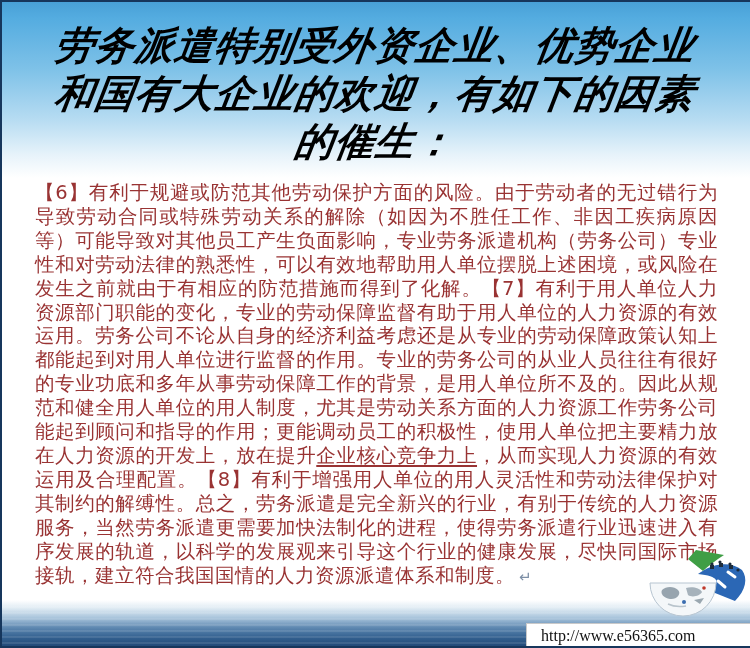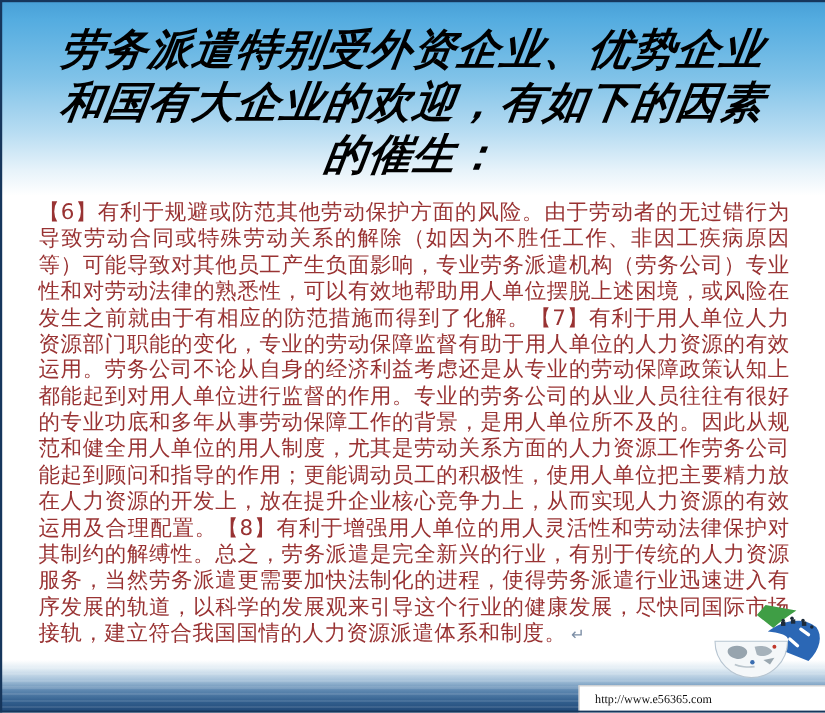--- a/index.html
+++ b/index.html
@@ -41,20 +41,21 @@
   .body-text{
     position:absolute;top:181px;left:35px;right:32px;
     z-index:5;
     font-size:19.5px;line-height:23.9px;
     color:#993333;
     text-align:justify;
     word-break:break-all;
     letter-spacing:0.5px;
   }
   .body-text .u{
+    text-decoration:underline;
     text-underline-offset:3px;
     text-decoration-thickness:1.5px;
   }
   .return-mark{
     color:#7d8fa6;font-size:15px;font-style:normal;
     padding-left:4px;
   }
 
   .sea{
     position:absolute;left:0;right:0;bottom:0;height:48px;z-index:2;
@@ -71,21 +72,21 @@
   .url-box{
     position:absolute;right:0;bottom:0;
     width:224px;height:25px;z-index:20;
     background:#ffffff;
     border-left:1px solid #c9c9c9;border-top:1px solid #c9c9c9;
     display:flex;align-items:center;
     padding-left:14px;box-sizing:border-box;
   }
   .url-text{
     font-family:"Liberation Serif","DejaVu Serif",serif;
-    font-size:11px;color:#111;white-space:nowrap;
+    font-size:16px;color:#111;white-space:nowrap;
   }
 </style>
 </head>
 <body>
 
 <div class="slide">
 
   <div class="sky"></div>
 
   <div class="title-block">

